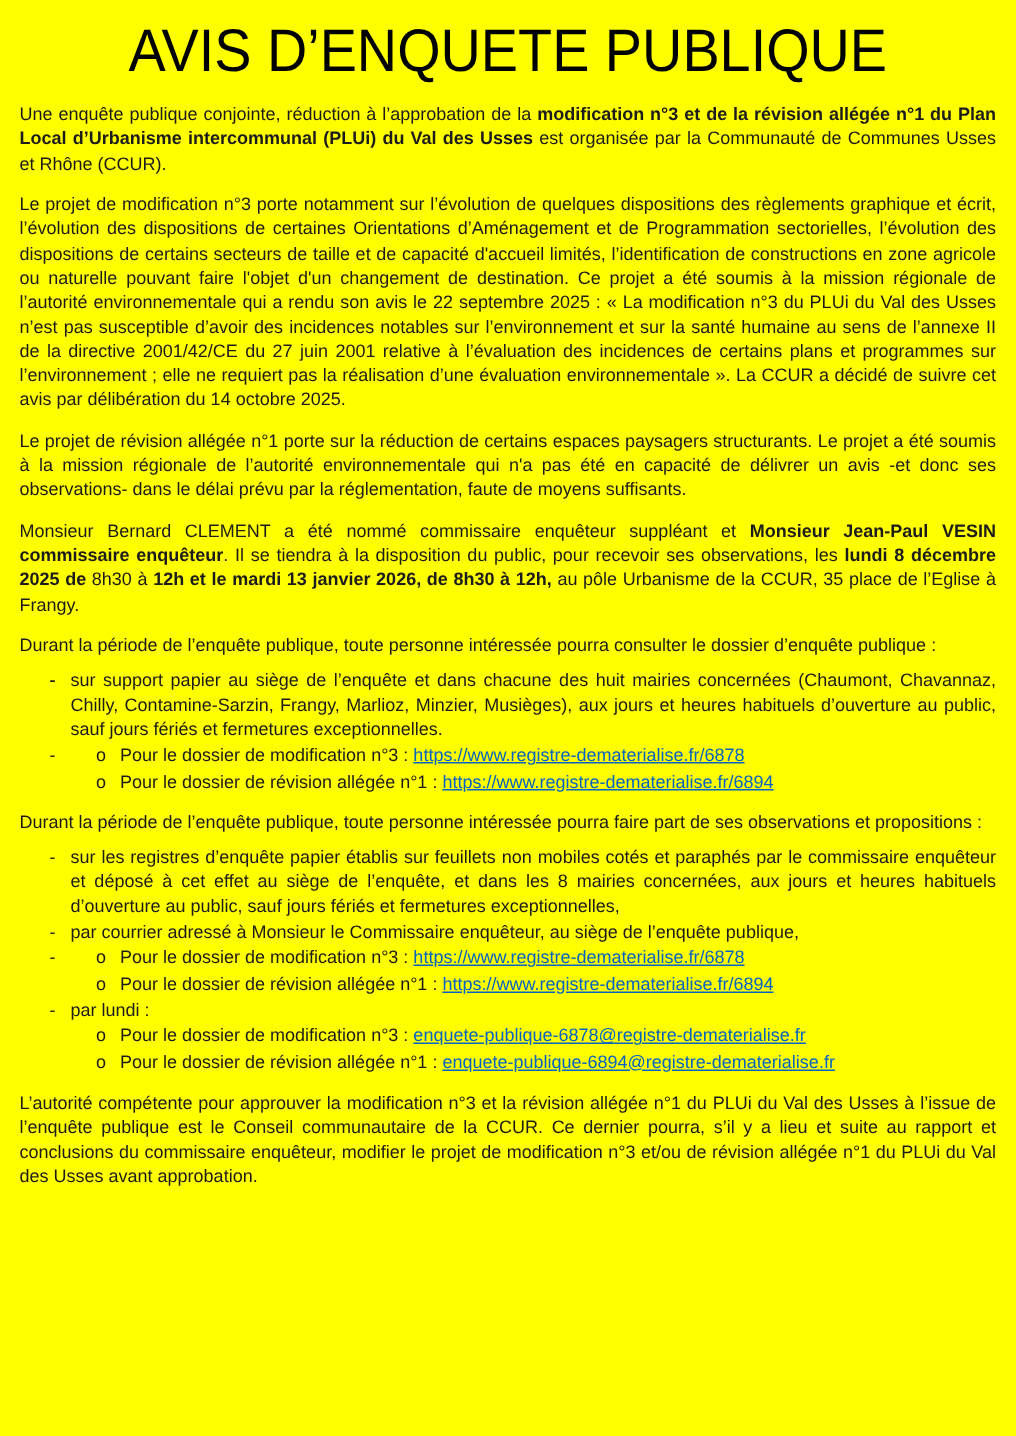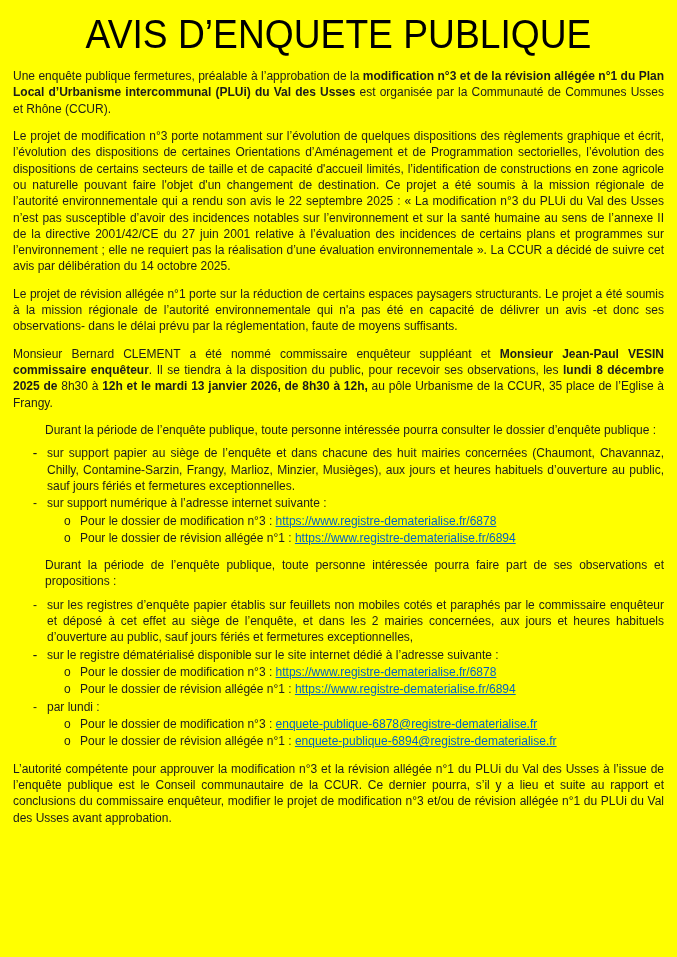--- a/index.html
+++ b/index.html
@@ -27,21 +27,21 @@
     transform-origin: 50% 50%;
     margin: 2px 0 12px 0;
     white-space: nowrap;
   }
   .paragraph, .heading {
     font-size: 12px;
     line-height: 1.36;
     text-align: justify;
     margin: 11px 0;
   }
-  .heading { margin-bottom: 7px; margin-left: 32px; }
+  .heading { margin-bottom: 7px; }
   .bullet {
     font-size: 12px;
     line-height: 1.36;
     text-align: justify;
     position: relative;
     margin: 1px 0;
   }
   .bullet.level-1 { padding-left: 34px; }
   .bullet.level-1 > .marker { position: absolute; left: 20px; top: 0; }
   .bullet.level-2 { padding-left: 67px; }
@@ -52,34 +52,34 @@
     text-decoration: underline;
     word-break: break-all;
   }
 </style>
 </head>
 <body style="--bg: #FFFF00; --txt: #1C1C1C; --title: #000000; --link: #0563C1;">
 
 <div class="sheet">
   <h1 class="doc-title">AVIS D’ENQUETE PUBLIQUE</h1>
   <div>
-      <div class="paragraph"><span>Une enquête publique fermetures, préalable à l’approbation de la </span><span class="b">modification n°3 et de la révision allégée n°1 du Plan Local d’Urbanisme intercommunal (PLUi) du Val des Usses</span><span> est organisée par la Communauté de Communes Usses et Rhône (CCUR).</span></div>
+      <div class="paragraph"><span>Une enquête publique conjointe, réduction à l’approbation de la </span><span class="b">modification n°3 et de la révision allégée n°1 du Plan Local d’Urbanisme intercommunal (PLUi) du Val des Usses</span><span> est organisée par la Communauté de Communes Usses et Rhône (CCUR).</span></div>
       <div class="paragraph"><span>Le projet de modification n°3 porte notamment sur l’évolution de quelques dispositions des règlements graphique et écrit, l’évolution des dispositions de certaines Orientations d’Aménagement et de Programmation sectorielles, l’évolution des dispositions de certains secteurs de taille et de capacité d'accueil limités, l’identification de constructions en zone agricole ou naturelle pouvant faire l'objet d'un changement de destination. Ce projet a été soumis à la mission régionale de l’autorité environnementale qui a rendu son avis le 22 septembre 2025 : « La modification n°3 du PLUi du Val des Usses n’est pas susceptible d’avoir des incidences notables sur l’environnement et sur la santé humaine au sens de l’annexe II de la directive 2001/42/CE du 27 juin 2001 relative à l’évaluation des incidences de certains plans et programmes sur l’environnement ; elle ne requiert pas la réalisation d’une évaluation environnementale ». La CCUR a décidé de suivre cet avis par délibération du 14 octobre 2025.</span></div>
       <div class="paragraph"><span>Le projet de révision allégée n°1 porte sur la réduction de certains espaces paysagers structurants. Le projet a été soumis à la mission régionale de l’autorité environnementale qui n'a pas été en capacité de délivrer un avis -et donc ses observations- dans le délai prévu par la réglementation, faute de moyens suffisants.</span></div>
       <div class="paragraph"><span>Monsieur Bernard CLEMENT a été nommé commissaire enquêteur suppléant et </span><span class="b">Monsieur Jean-Paul VESIN commissaire enquêteur</span><span>. Il se tiendra à la disposition du public, pour recevoir ses observations, les </span><span class="b">lundi 8 décembre 2025 de</span><span> 8h30 à </span><span class="b">12h et le mardi 13 janvier 2026, de 8h30 à 12h,</span><span> au pôle Urbanisme de la CCUR, 35 place de l’Eglise à Frangy.</span></div>
       <div class="heading"><span>Durant la période de l’enquête publique, toute personne intéressée pourra consulter le dossier d’enquête publique :</span></div>
       <div class="bullet level-1"><span class="marker">-</span></div>
       <div class="bullet level-1"><span class="marker">-</span><span>sur support papier au siège de l’enquête et dans chacune des huit mairies concernées (Chaumont, Chavannaz, Chilly, Contamine-Sarzin, Frangy, Marlioz, Minzier, Musièges), aux jours et heures habituels d’ouverture au public, sauf jours fériés et fermetures exceptionnelles.</span></div>
-      <div class="bullet level-1"><span class="marker">-</span><span>sur support numérique à l’adresse internet suivante :</span></div>
+      <div class="bullet level-1"><span class="marker">-</span></div>
       <div class="bullet level-2"><span class="marker">o</span><span>Pour le dossier de modification n°3 : </span><a class="link" href="#">https://www.registre-dematerialise.fr/6878</a></div>
       <div class="bullet level-2"><span class="marker">o</span><span>Pour le dossier de révision allégée n°1 : </span><a class="link" href="#">https://www.registre-dematerialise.fr/6894</a></div>
       <div class="heading"><span>Durant la période de l’enquête publique, toute personne intéressée pourra faire part de ses observations et propositions :</span></div>
-      <div class="bullet level-1"><span class="marker">-</span><span>sur les registres d’enquête papier établis sur feuillets non mobiles cotés et paraphés par le commissaire enquêteur et déposé à cet effet au siège de l’enquête, et dans les 2 mairies concernées, aux jours et heures habituels d’ouverture au public, sauf jours fériés et fermetures exceptionnelles,</span></div>
+      <div class="bullet level-1"><span class="marker">-</span><span>sur les registres d’enquête papier établis sur feuillets non mobiles cotés et paraphés par le commissaire enquêteur et déposé à cet effet au siège de l’enquête, et dans les 8 mairies concernées, aux jours et heures habituels d’ouverture au public, sauf jours fériés et fermetures exceptionnelles,</span></div>
+      <div class="bullet level-1"><span class="marker">-</span><span>par courrier adressé à Monsieur le Commissaire enquêteur, au siège de l’enquête publique,</span></div>
       <div class="bullet level-1"><span class="marker">-</span></div>
-      <div class="bullet level-1"><span class="marker">-</span><span>sur le registre dématérialisé disponible sur le site internet dédié à l’adresse suivante :</span></div>
       <div class="bullet level-2"><span class="marker">o</span><span>Pour le dossier de modification n°3 : </span><a class="link" href="#">https://www.registre-dematerialise.fr/6878</a></div>
       <div class="bullet level-2"><span class="marker">o</span><span>Pour le dossier de révision allégée n°1 : </span><a class="link" href="#">https://www.registre-dematerialise.fr/6894</a></div>
       <div class="bullet level-1"><span class="marker">-</span><span>par lundi :</span></div>
       <div class="bullet level-2"><span class="marker">o</span><span>Pour le dossier de modification n°3 : </span><a class="link" href="#">enquete-publique-6878@registre-dematerialise.fr</a></div>
       <div class="bullet level-2"><span class="marker">o</span><span>Pour le dossier de révision allégée n°1 : </span><a class="link" href="#">enquete-publique-6894@registre-dematerialise.fr</a></div>
       <div class="paragraph"><span>L’autorité compétente pour approuver la modification n°3 et la révision allégée n°1 du PLUi du Val des Usses à l’issue de l’enquête publique est le Conseil communautaire de la CCUR. Ce dernier pourra, s’il y a lieu et suite au rapport et conclusions du commissaire enquêteur, modifier le projet de modification n°3 et/ou de révision allégée n°1 du PLUi du Val des Usses avant approbation.</span></div>
     </div>
 </div>
 
 </body></html>

